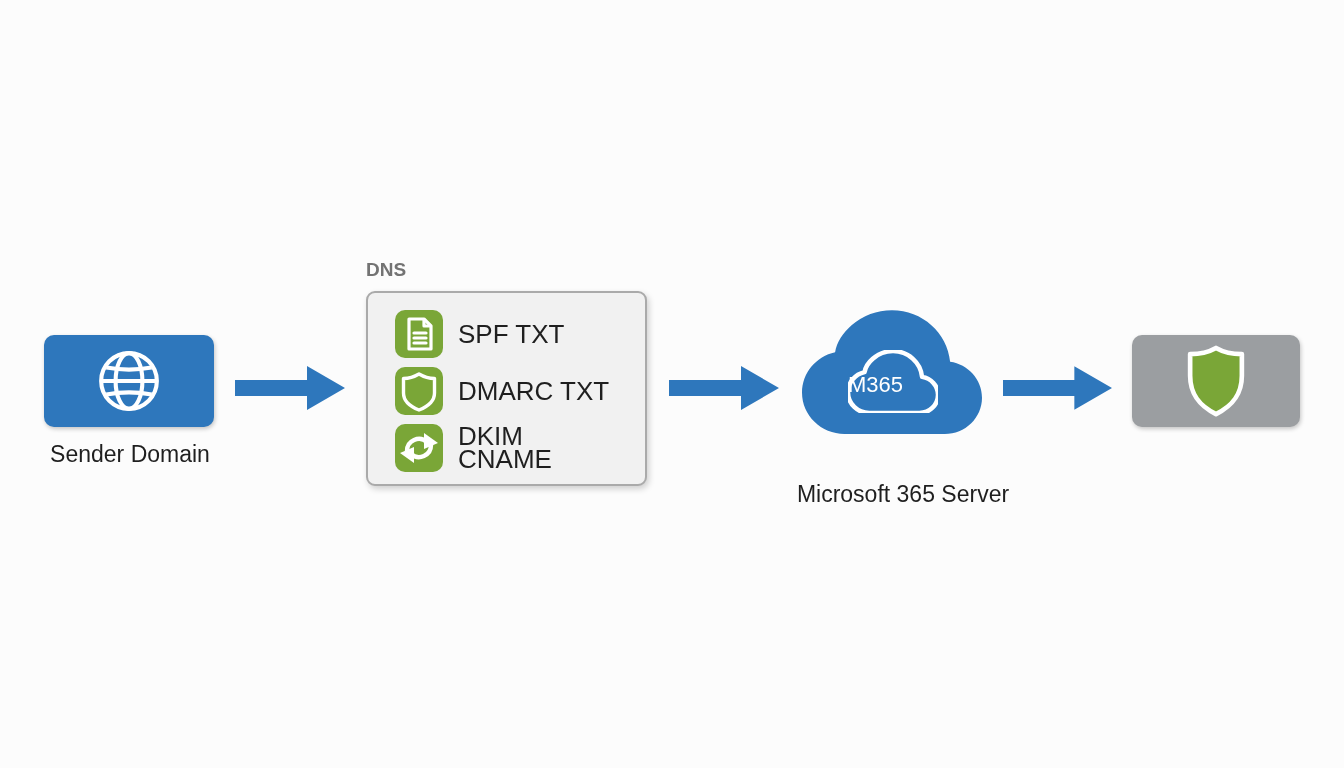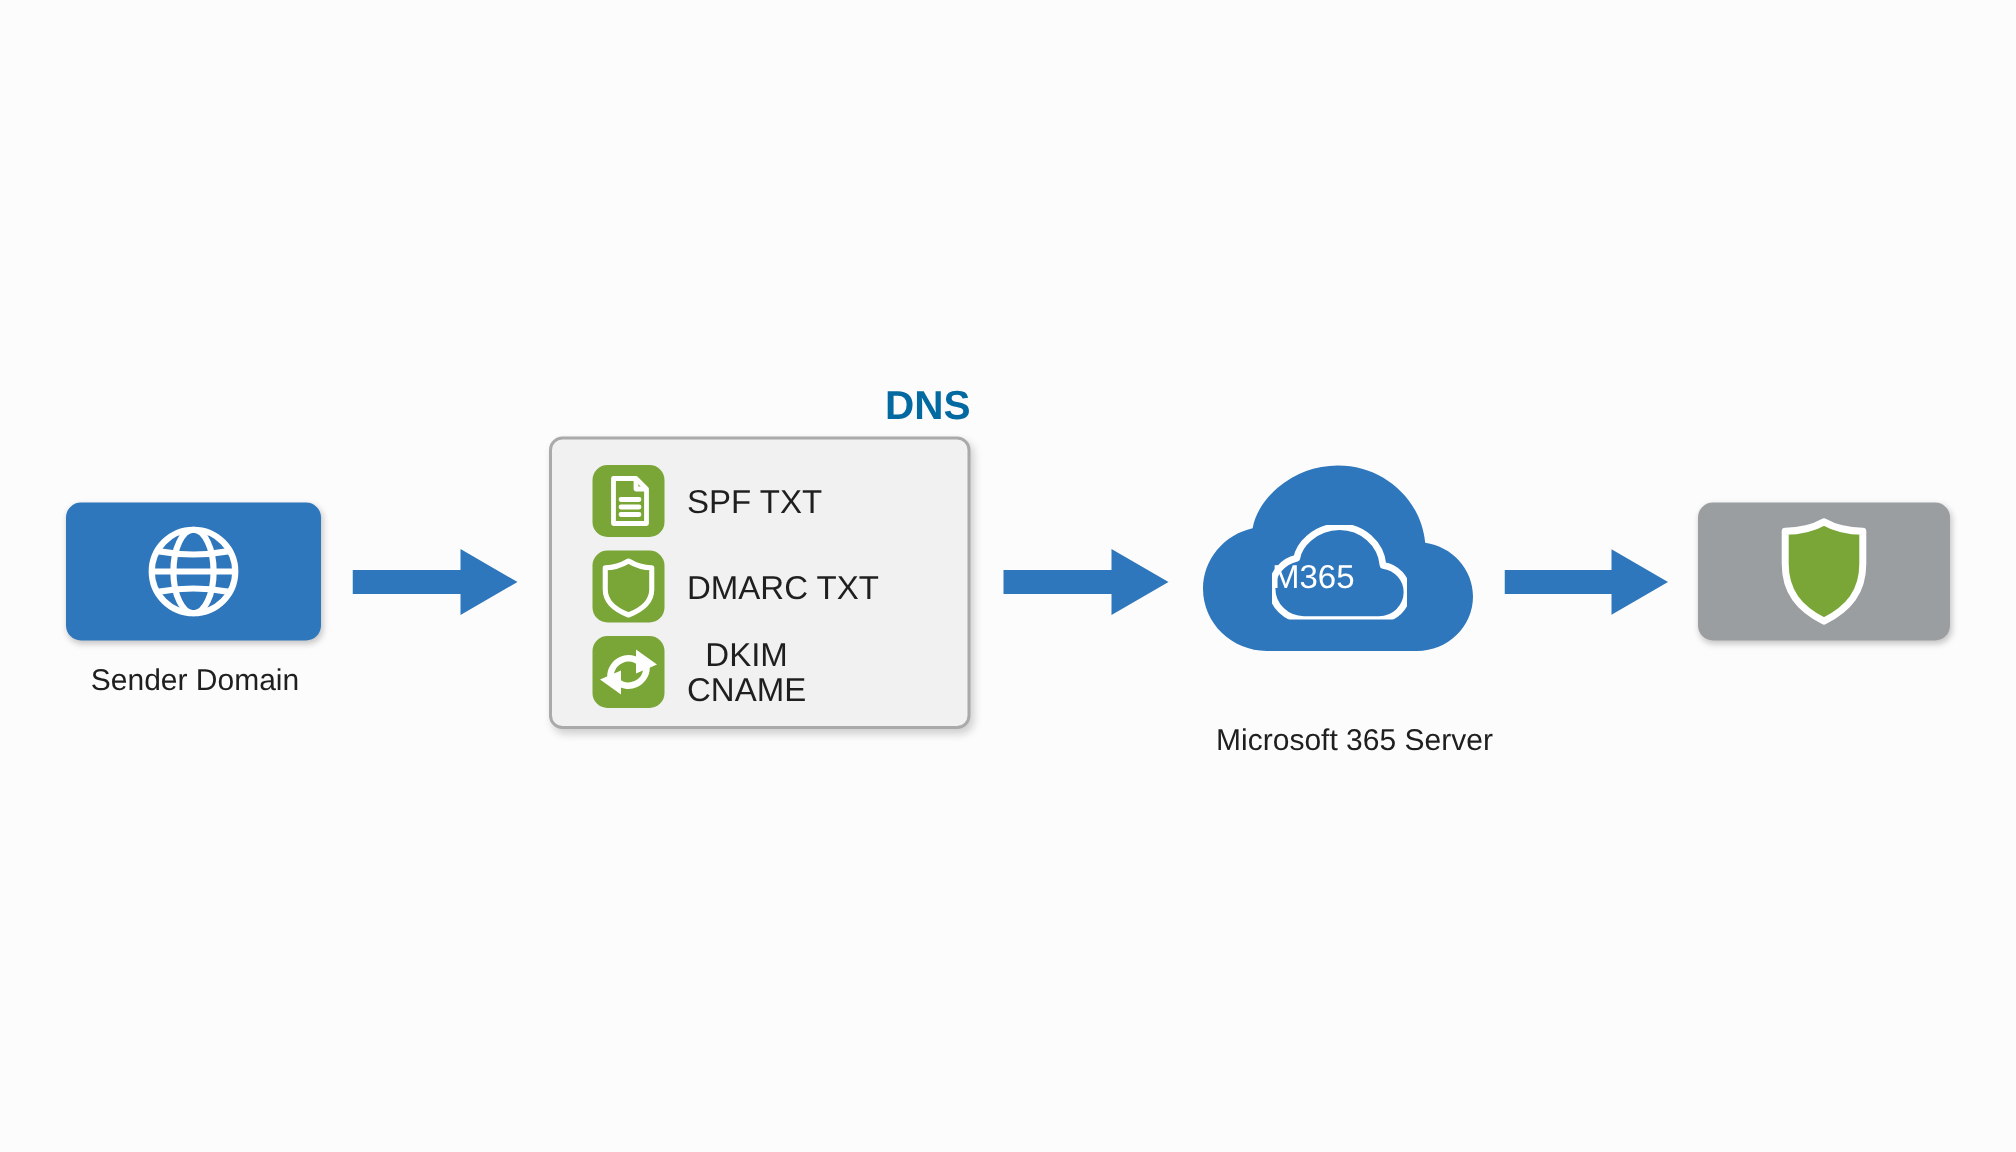--- a/index.html
+++ b/index.html
@@ -34,36 +34,36 @@
     background: var(--gray, #9b9ea1);
   }
 
   
   .node-label {
     position: absolute;
     top: 438px;
     height: 32px;
     line-height: 32px;
     text-align: center;
-    font-size: 20px;
+    font-size: 23px;
     color: var(--text, #1f1f1f);
   }
   .sender-label    { left: 24px;  width: 212px; }
   .server-label    { left: 783px; width: 240px; margin-top: 40px; }
   .recipient-label { left: 1110px; width: 212px; }
 
   
   .dns-title {
     position: absolute;
     left: 366px; top: 252px; width: 281px; height: 36px;
     line-height: 36px;
-    text-align: right;
-    font-size: 27px;
+    text-align: left;
+    font-size: 19px;
     font-weight: 700;
-    color: #0369a1;
+    color: #737373;
   }
   .dns-box {
     position: absolute;
     left: 366px; top: 291px; width: 281px; height: 195px;
     background: var(--dns-box-fill, #f1f1f1);
     border: 2px solid var(--dns-box-border, #aaaaaa);
     border-radius: 9px;
     box-sizing: border-box;
     box-shadow: 2px 3px 6px rgba(0,0,0,0.18);
     display: flex;
@@ -79,25 +79,24 @@
     width: 48px; height: 48px;
     background: var(--green, #7aa637);
     border-radius: 10px;
     flex: 0 0 auto;
     display: flex;
     align-items: center;
     justify-content: center;
   }
   .dns-label {
     margin-left: 15px;
-    font-size: 22px;
+    font-size: 26px;
     line-height: 23px;
     white-space: pre-line;
     color: var(--text, #1f1f1f);
-    text-align: center;
   }
 
   
   .arrow { position: absolute; top: 366px; }
   .arrow-1 { left: 235px; }
   .arrow-2 { left: 668px; }
   .arrow-3 { left: 1003px; }
 
   
   .cloud-svg { position: absolute; left: 802px; top: 308px; }

